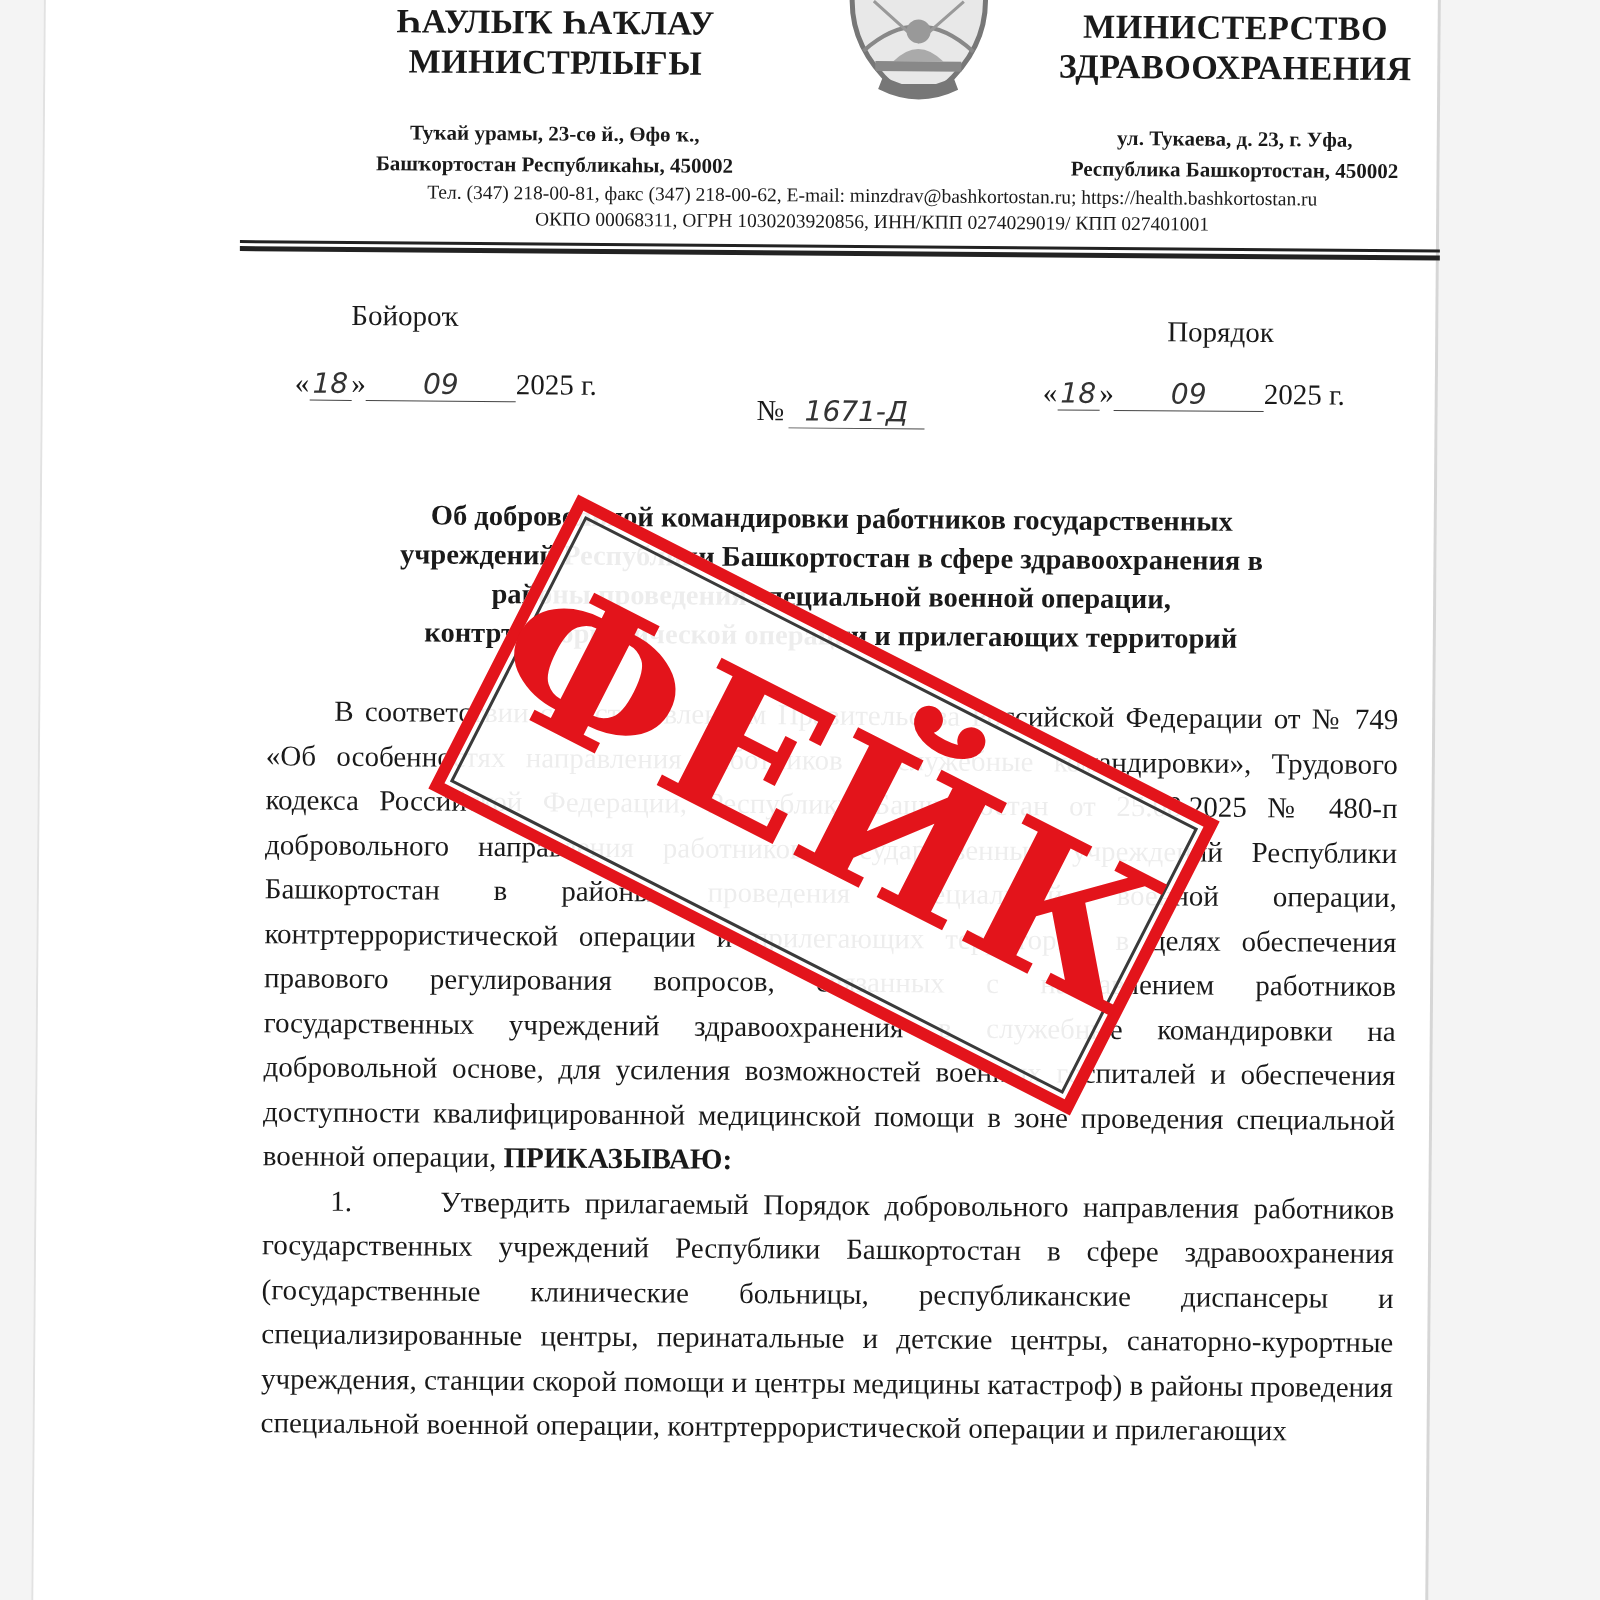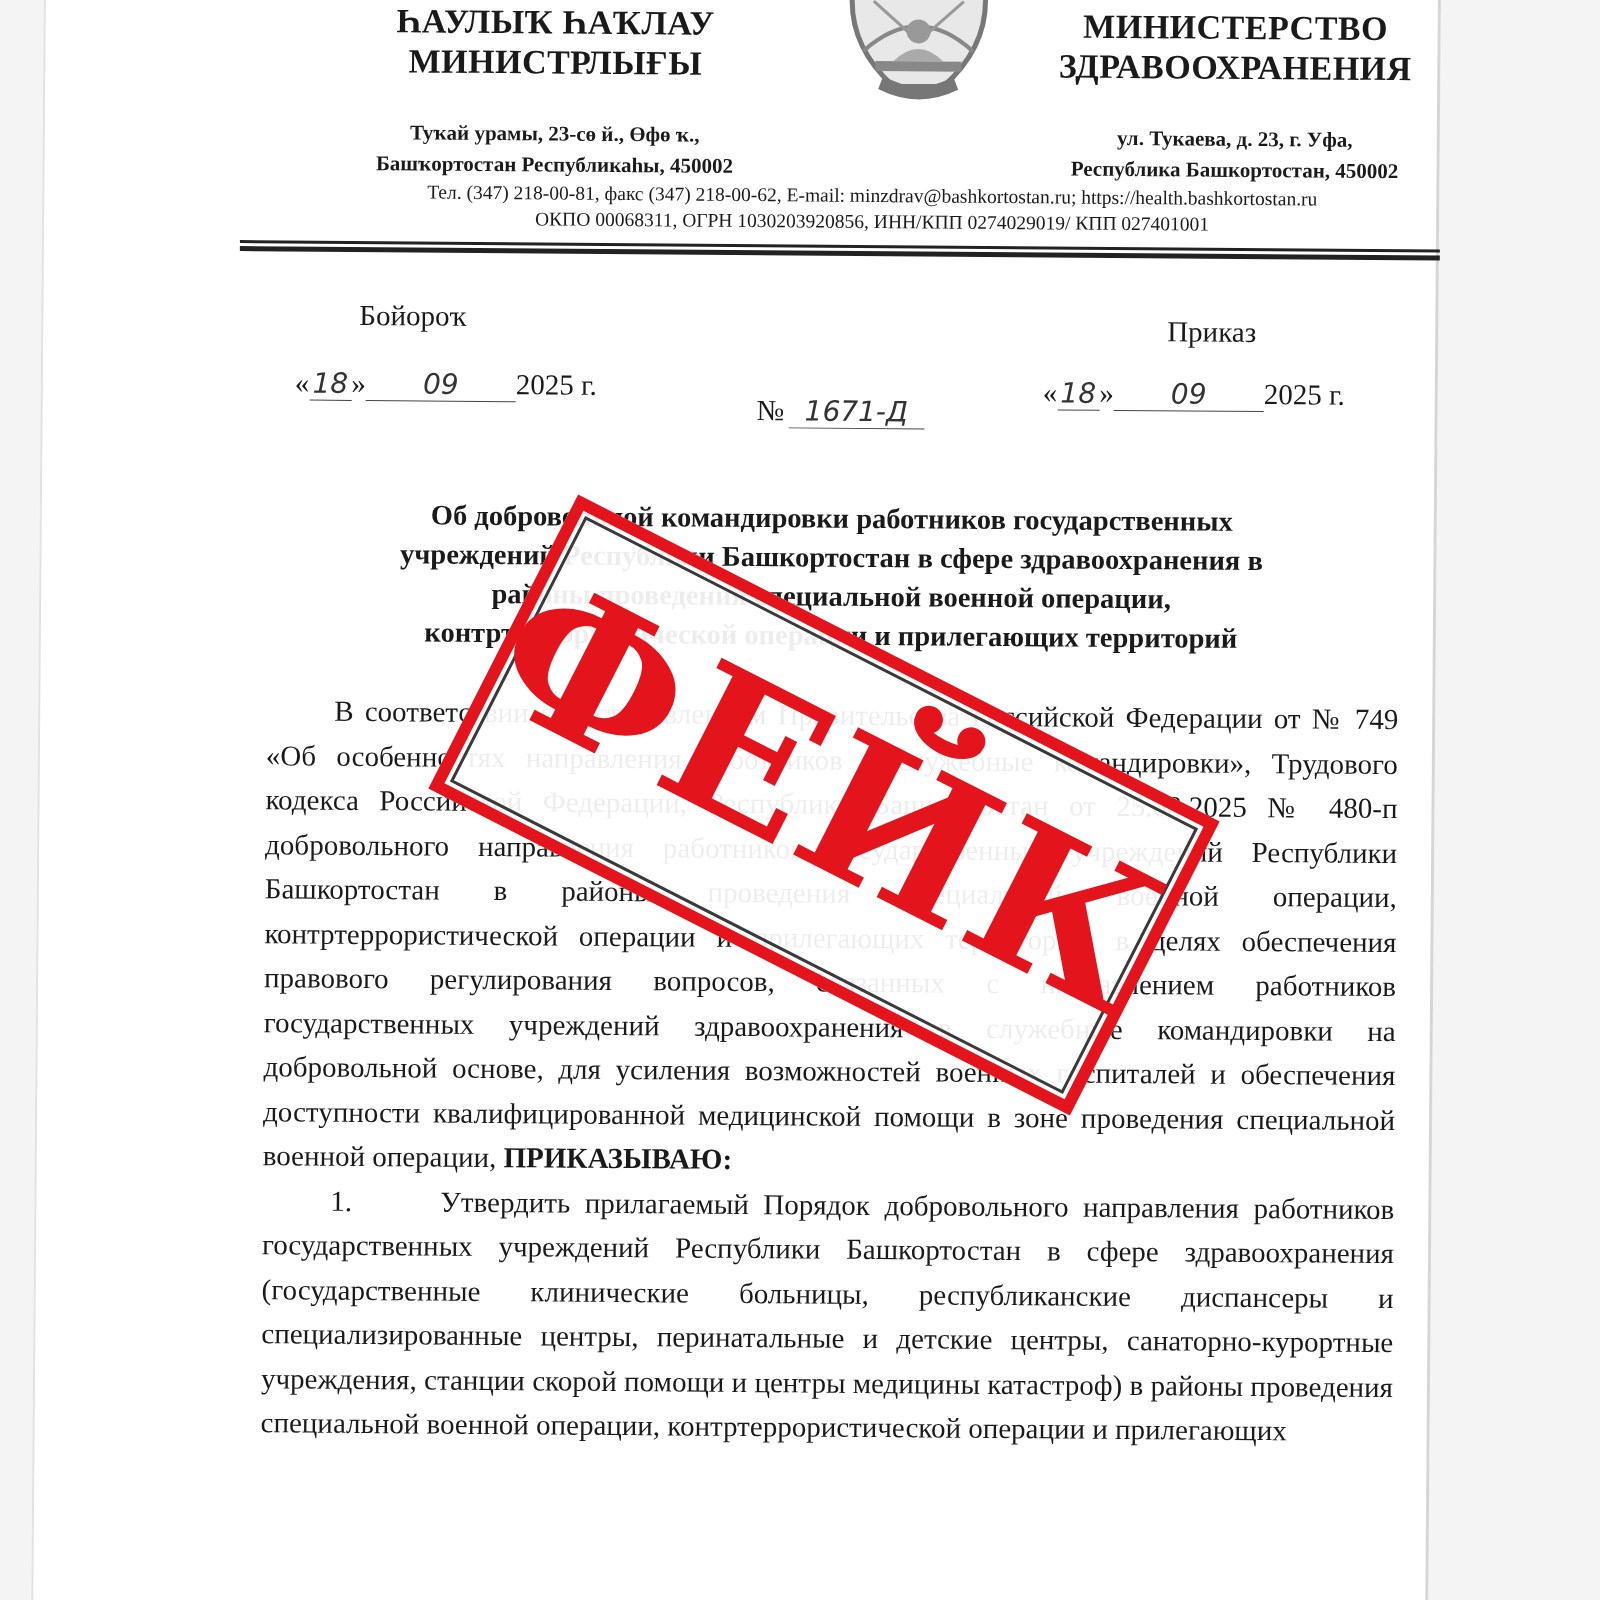--- a/index.html
+++ b/index.html
@@ -62,22 +62,22 @@
     </div>
   </div>
 
   <div class="contacts">
     <div>Тел. (347) 218-00-81, факс (347) 218-00-62, E-mail: minzdrav@bashkortostan.ru; https://health.bashkortostan.ru</div>
     <div>ОКПО 00068311, ОГРН 1030203920856, ИНН/КПП 0274029019/ КПП 027401001</div>
   </div>
   <div class="rule1"></div>
   <div class="rule2"></div>
 
-  <div class="doc-type" style="left:316px;top:322px;font-family:Liberation Serif, serif;">Бойороҡ</div>
-  <div class="doc-type" style="left:1124px;top:332px;">Приказ</div>
+  <div class="doc-type" style="left:308px;top:322px;font-family:Liberation Serif, serif;">Бойороҡ</div>
+  <div class="doc-type" style="left:1124px;top:332px;">Порядок</div>
 
   <div class="date" style="left:252px;top:390px;">
     <span>«</span>
     <span class="hw" style="width:42px;">18</span>
     <span>»</span>
     <span class="hw" style="width:150px;">09</span>
     <span>2025 г.</span>
   </div>
 
   <div class="date" style="left:714px;top:414px;">

